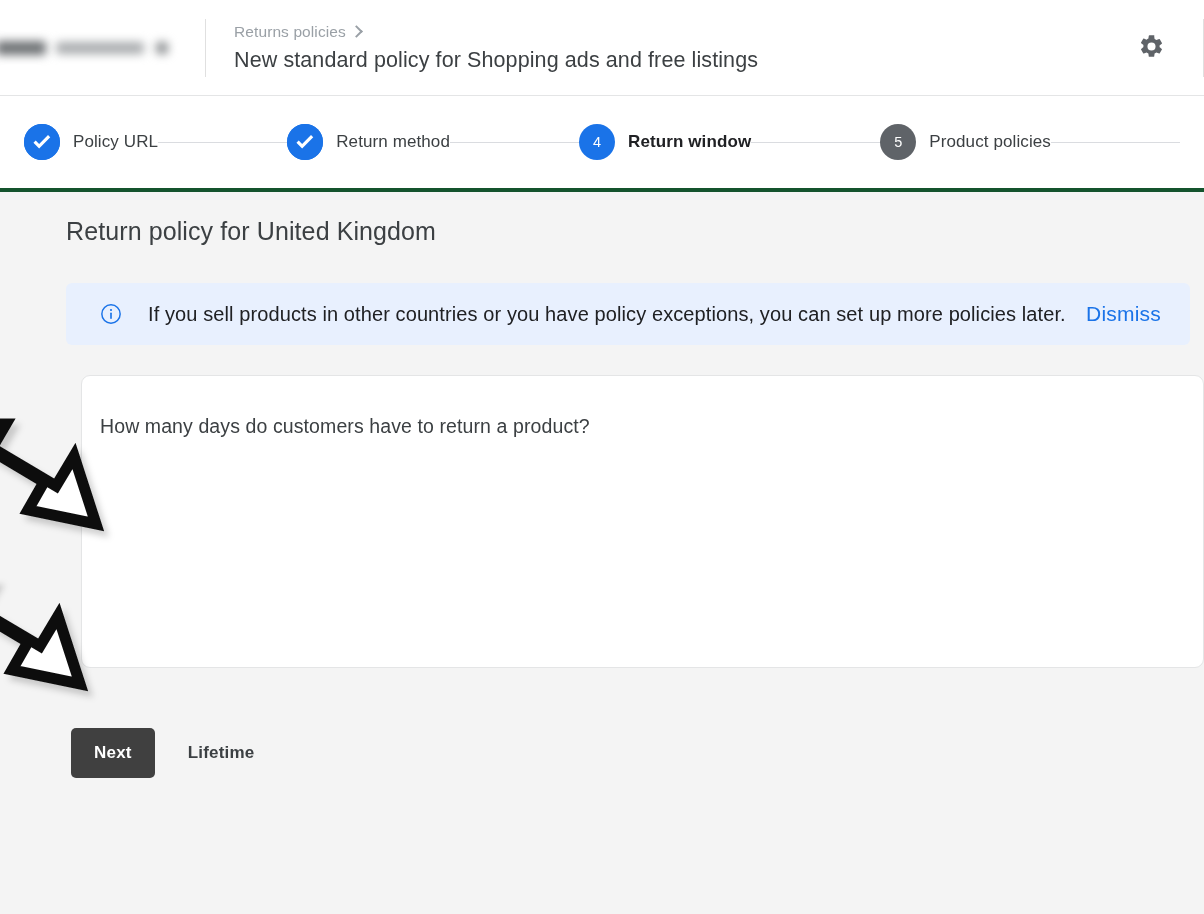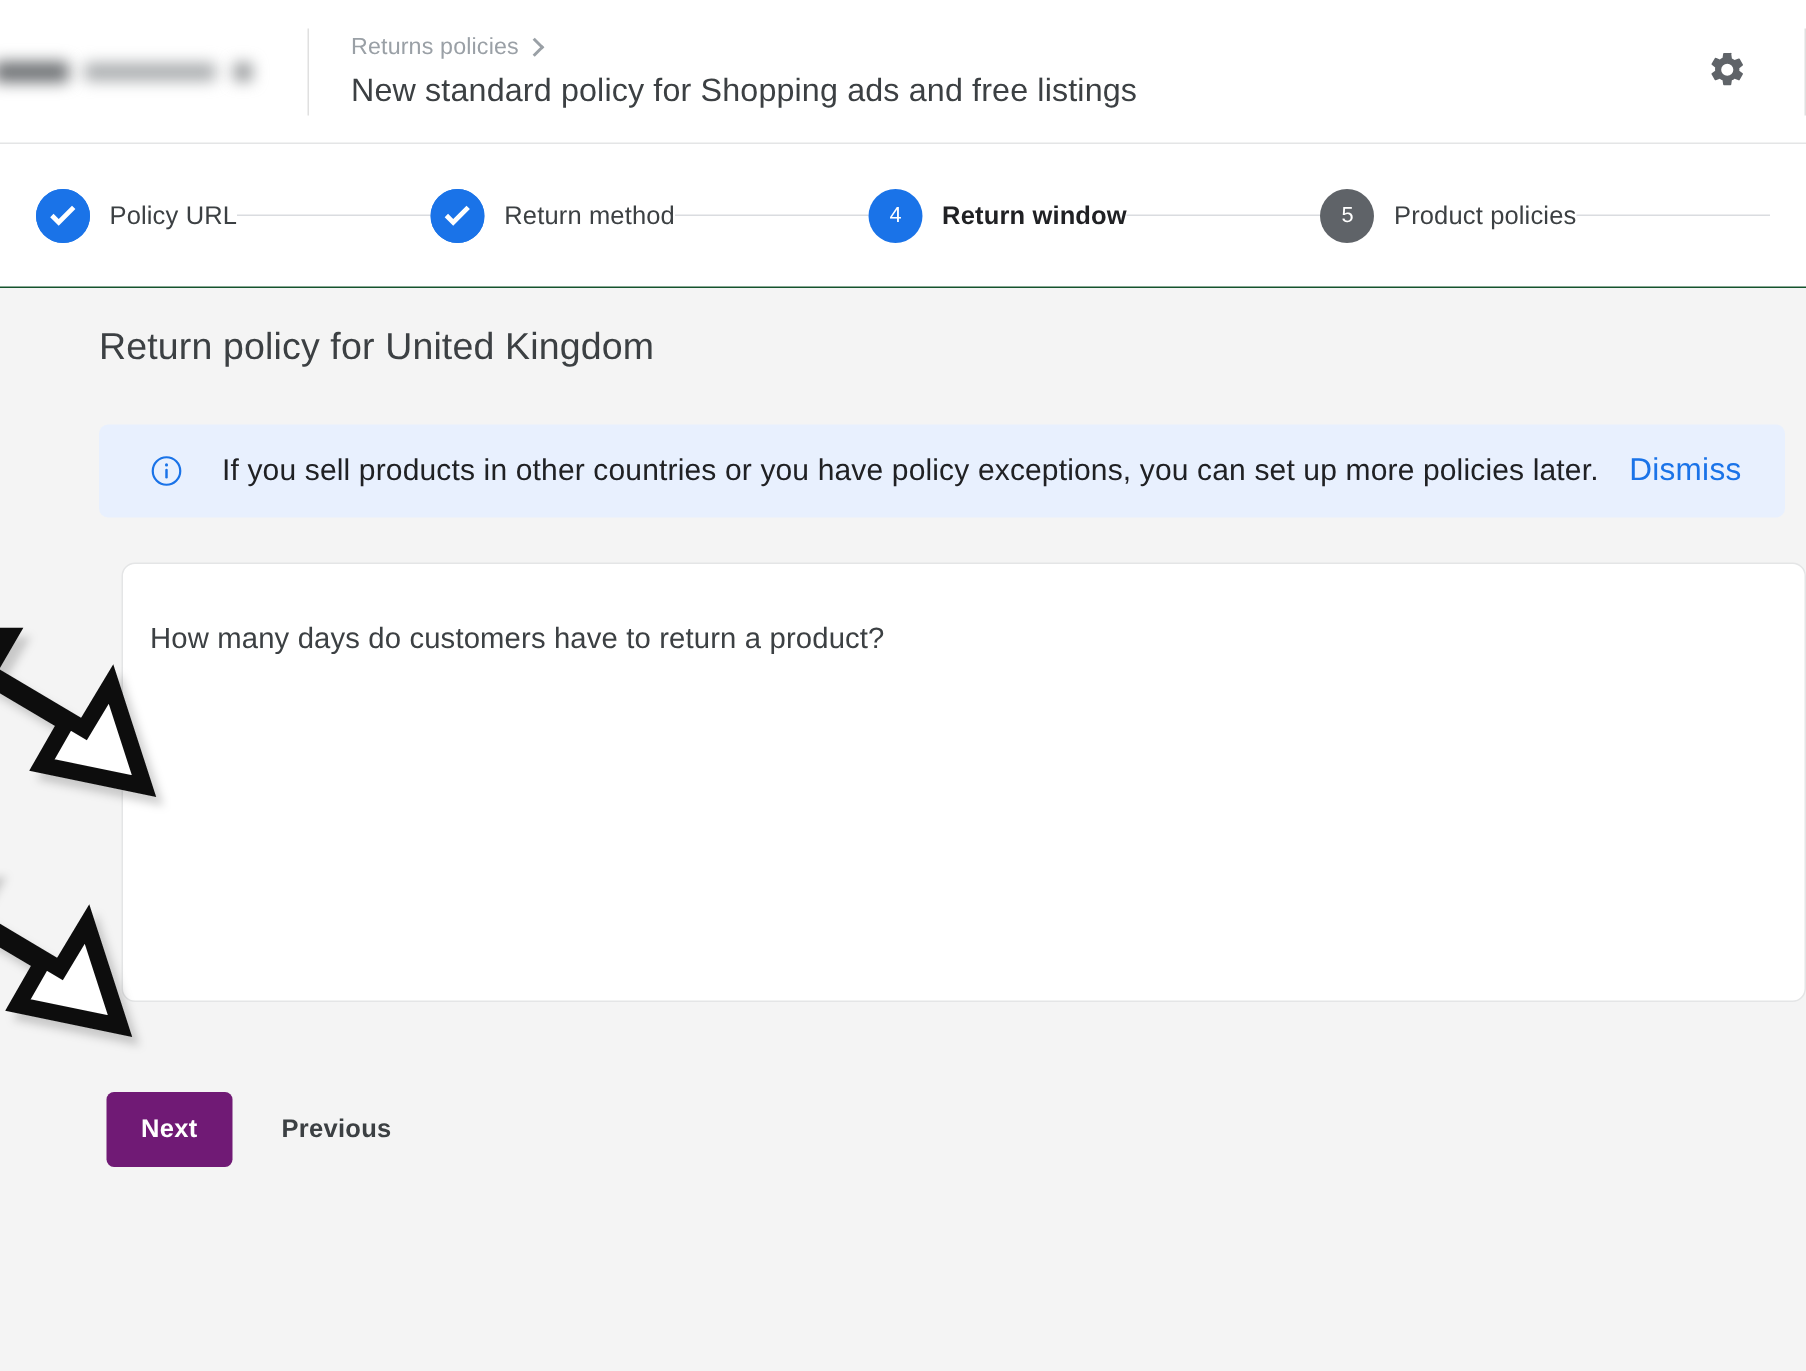--- a/index.html
+++ b/index.html
@@ -102,21 +102,21 @@
     margin-right: 0;
   }
 
   
   .stepper {
     position: absolute;
     left: 0; top: 96px;
     width: 1204px;
     height: 96px;
     background: #ffffff;
-    border-bottom: 1px solid #14532d;
+    border-bottom: 4px solid #14532d;
     display: flex;
     align-items: center;
   }
   .step {
     display: flex;
     align-items: center;
     gap: 13px;
     flex: 0 0 auto;
     cursor: pointer;
   }
@@ -265,21 +265,21 @@
 
   
   .actions {
     position: absolute;
     left: 71px; top: 535px;
     display: flex;
     align-items: center;
     gap: 25px;
   }
   .btn-next {
-    background: #701a75;
+    background: #404040;
     color: #ffffff;
     border: none;
     border-radius: 5px;
     padding: 12px 23px;
     height: 50px;
     font-size: 17px;
     font-family: "Liberation Sans", sans-serif;
     font-weight: 700;
     cursor: pointer;
     letter-spacing: .2px;
@@ -394,21 +394,21 @@
     <button class="dismiss-link">Dismiss</button>
   </div>
 
   <div class="card">
     <div class="card-question">How many days do customers have to return a product?</div>
 
   </div>
 
   <div class="actions">
     <button class="btn-next">Next</button>
-    <button class="btn-previous">Previous</button>
+    <button class="btn-previous">Lifetime</button>
   </div>
 
 </div>
 
 <svg class="annotation-layer" viewBox="0 0 1204 914" xmlns="http://www.w3.org/2000/svg">
   <defs>
     <filter id="arrowShadow" x="-60%" y="-60%" width="240%" height="240%">
       <feDropShadow dx="5" dy="6" stdDeviation="3" flood-color="#000000" flood-opacity="0.18"></feDropShadow>
     </filter>
   </defs>

